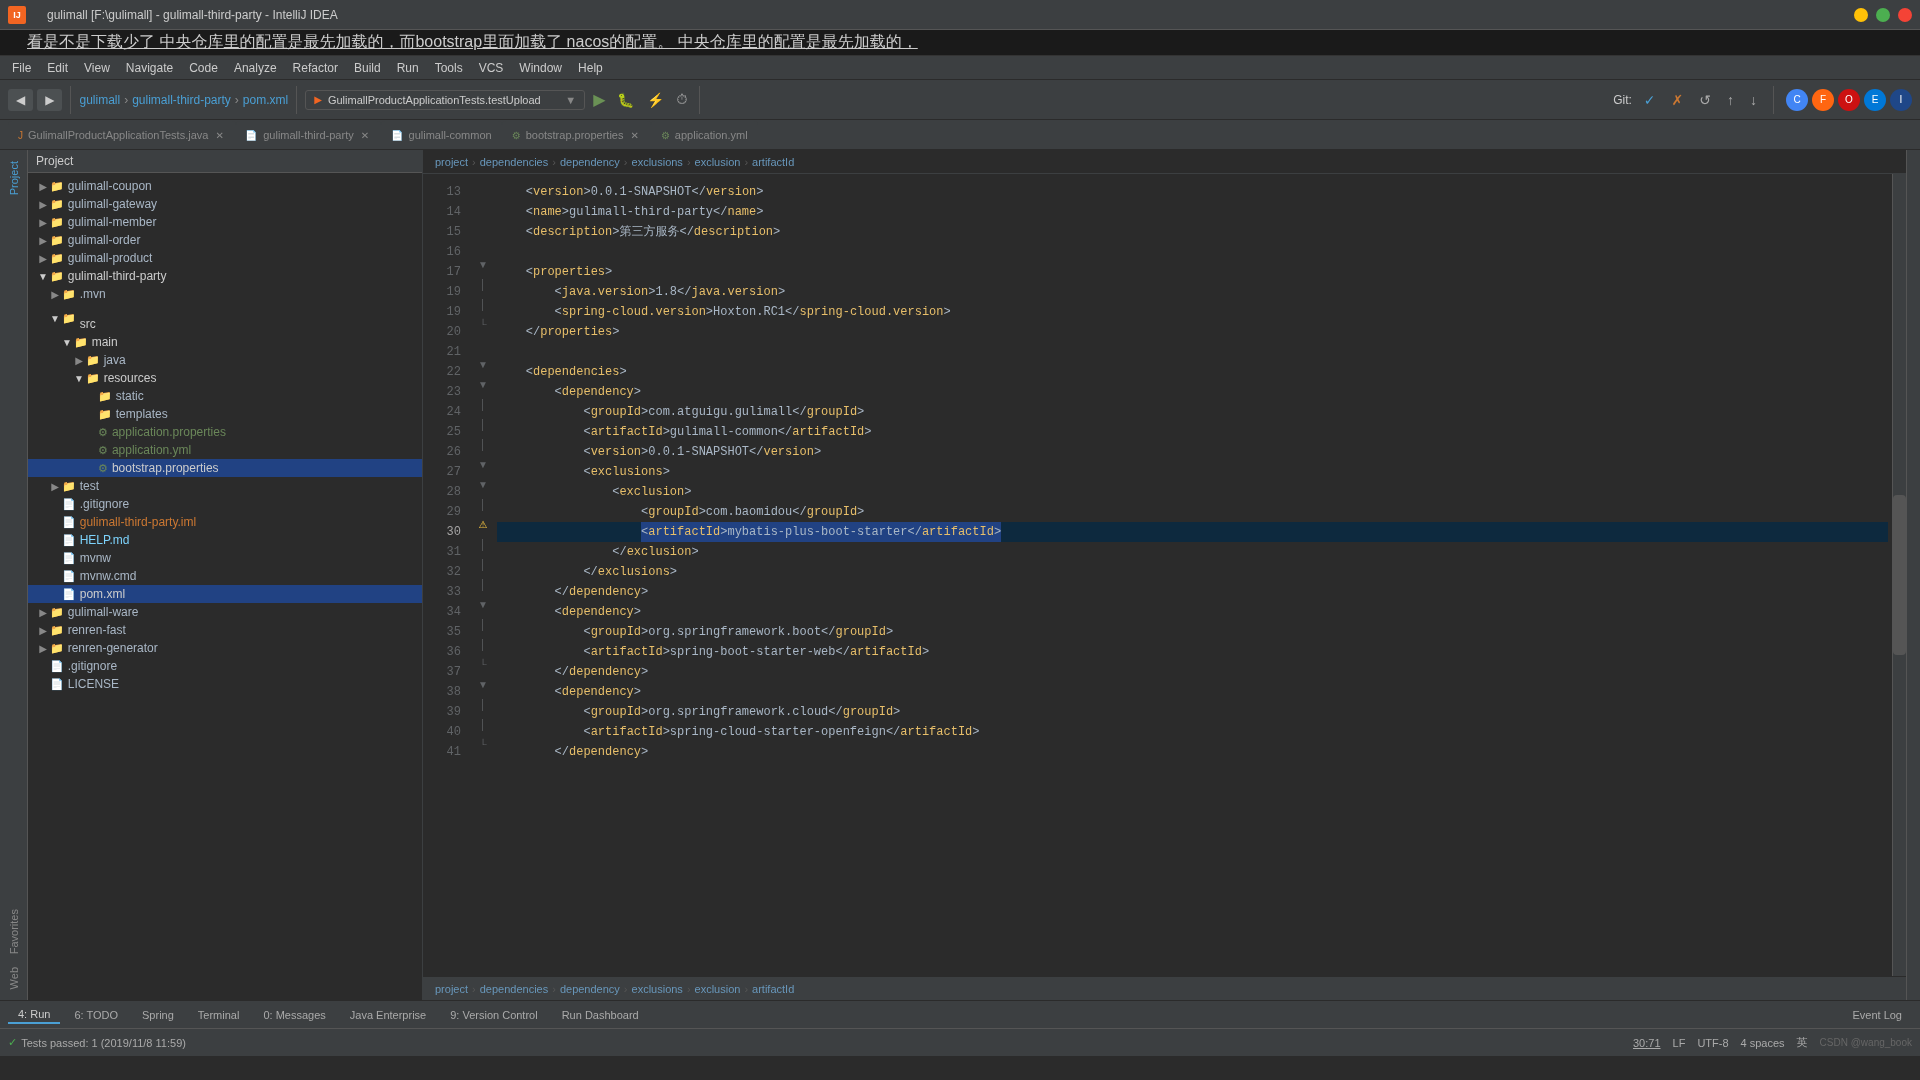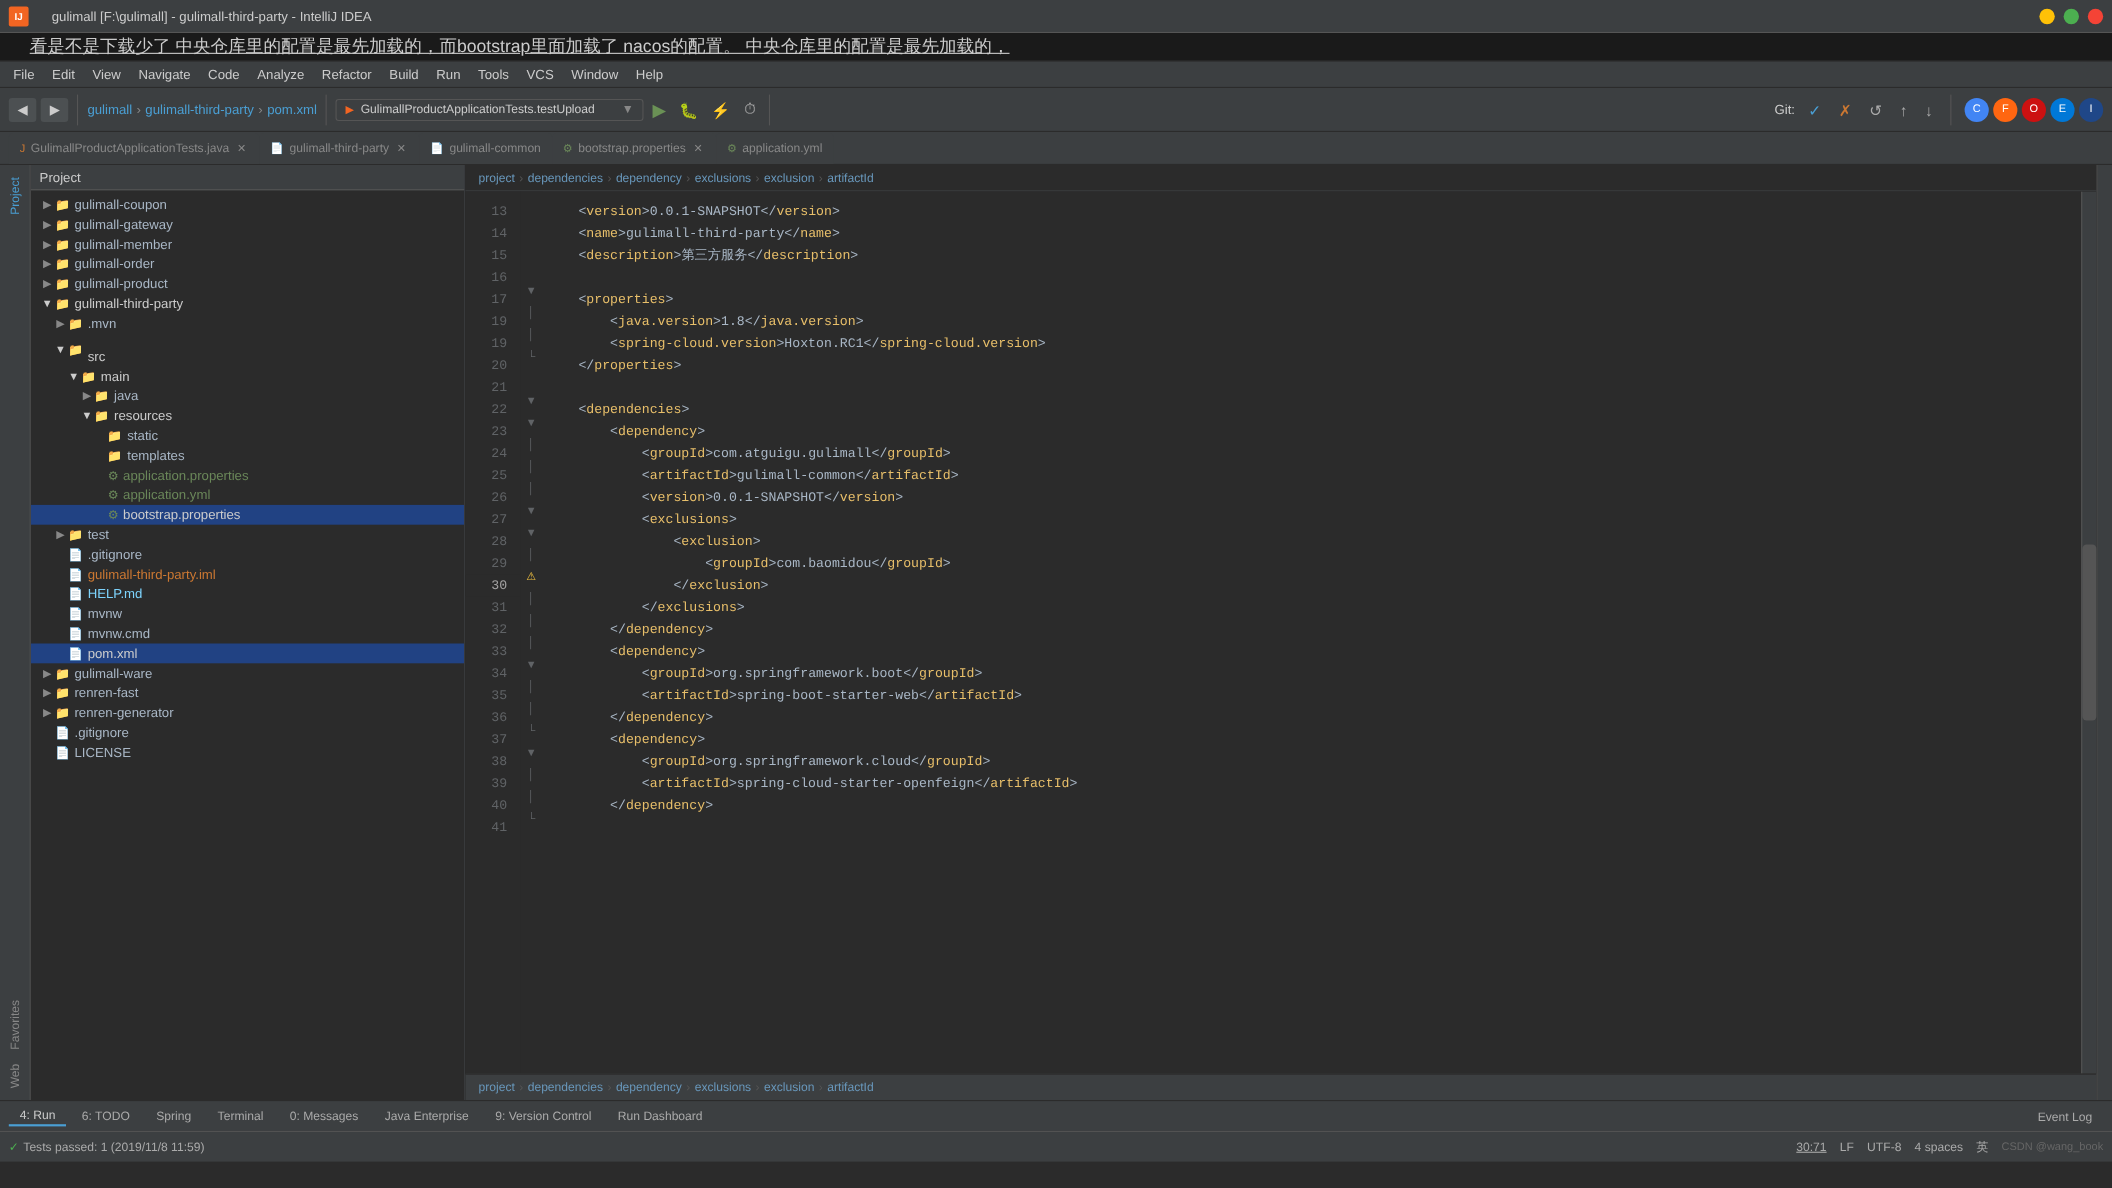--- a/index.html
+++ b/index.html
@@ -546,20 +546,25 @@
         </div>
 
         <div class="code-line">
           <span class="txt">                &lt;</span><span class="tag">exclusion</span><span class="txt">&gt;</span>
         </div>
 
         <div class="code-line">
           <span class="txt">                    &lt;</span><span class="tag">groupId</span><span class="txt">&gt;com.baomidou&lt;/</span><span class="tag">groupId</span><span class="txt">&gt;</span>
         </div>
 
+        <div class="code-line cursor-line" style="position:relative;">
+          <span class="txt">                    </span><span style="background:#214283;">&lt;<span class="tag" style="background:#214283;">artifactId</span>&gt;mybatis-plus-boot-starter&lt;/<span class="tag" style="background:#214283;">artifactId</span>&gt;</span>
+          
+          
+        </div>
 
         <div class="code-line">
           <span class="txt">                &lt;/</span><span class="tag">exclusion</span><span class="txt">&gt;</span>
         </div>
 
         <div class="code-line">
           <span class="txt">            &lt;/</span><span class="tag">exclusions</span><span class="txt">&gt;</span>
         </div>
 
         <div class="code-line">

